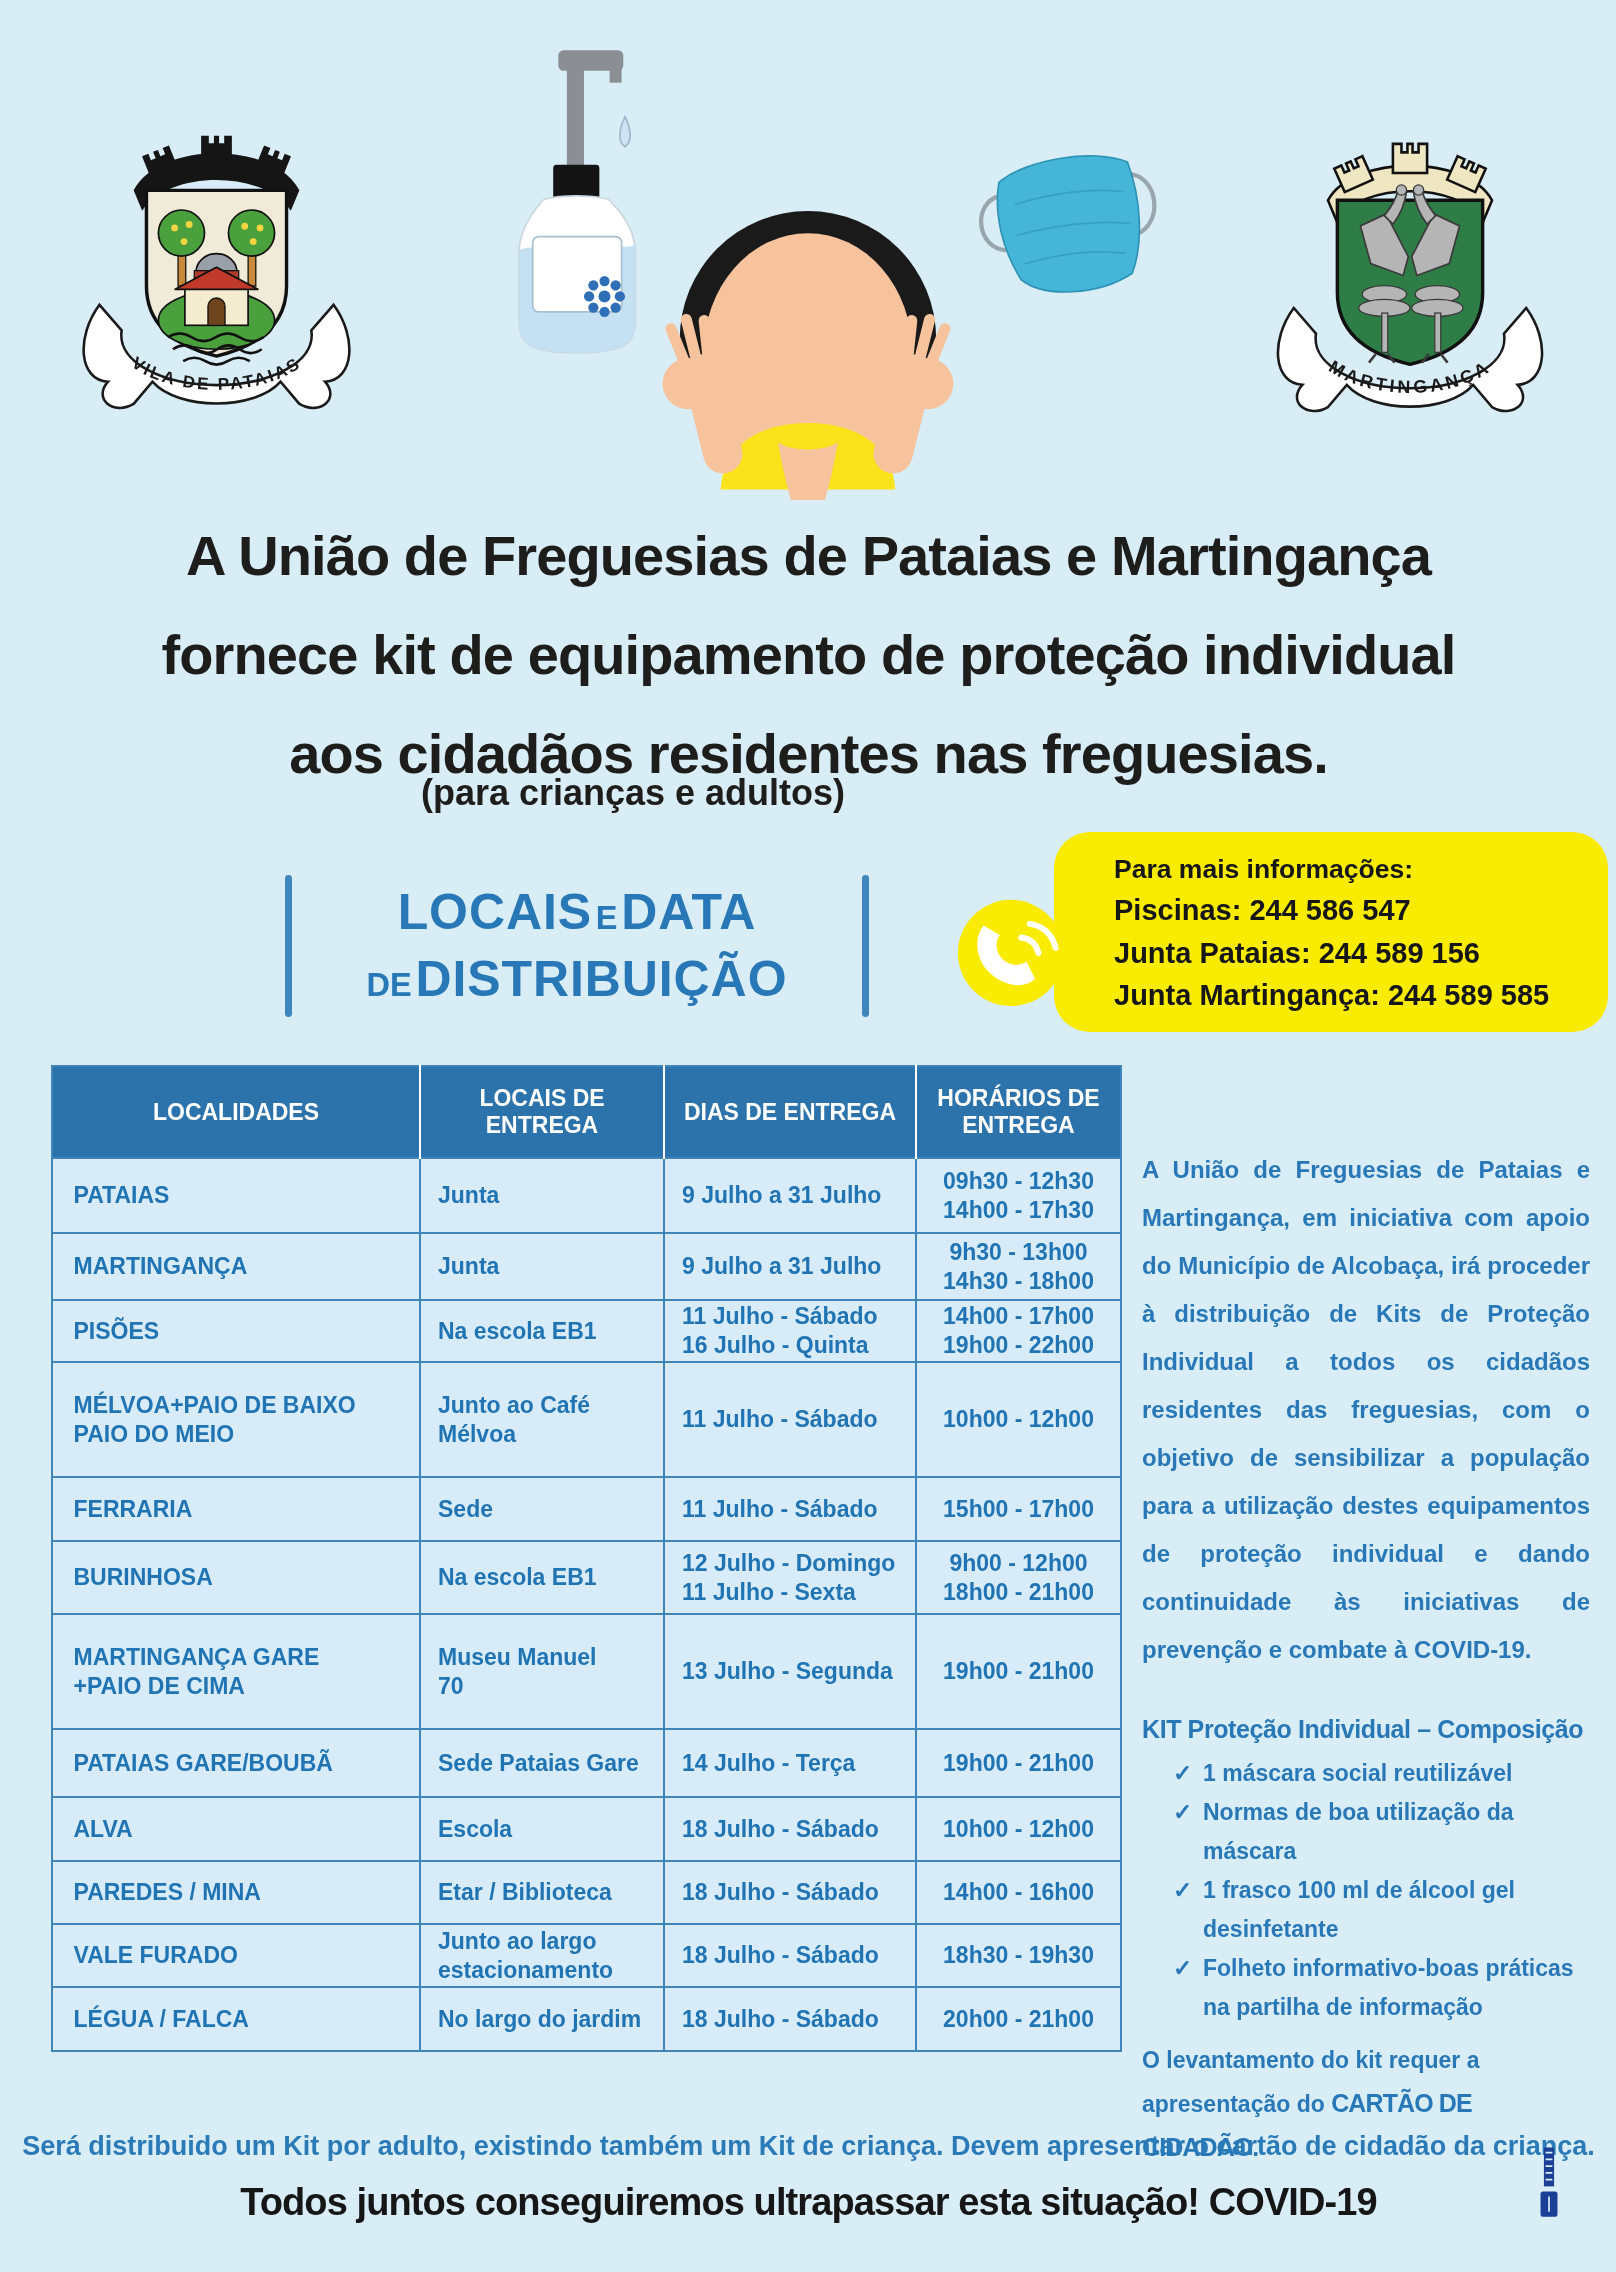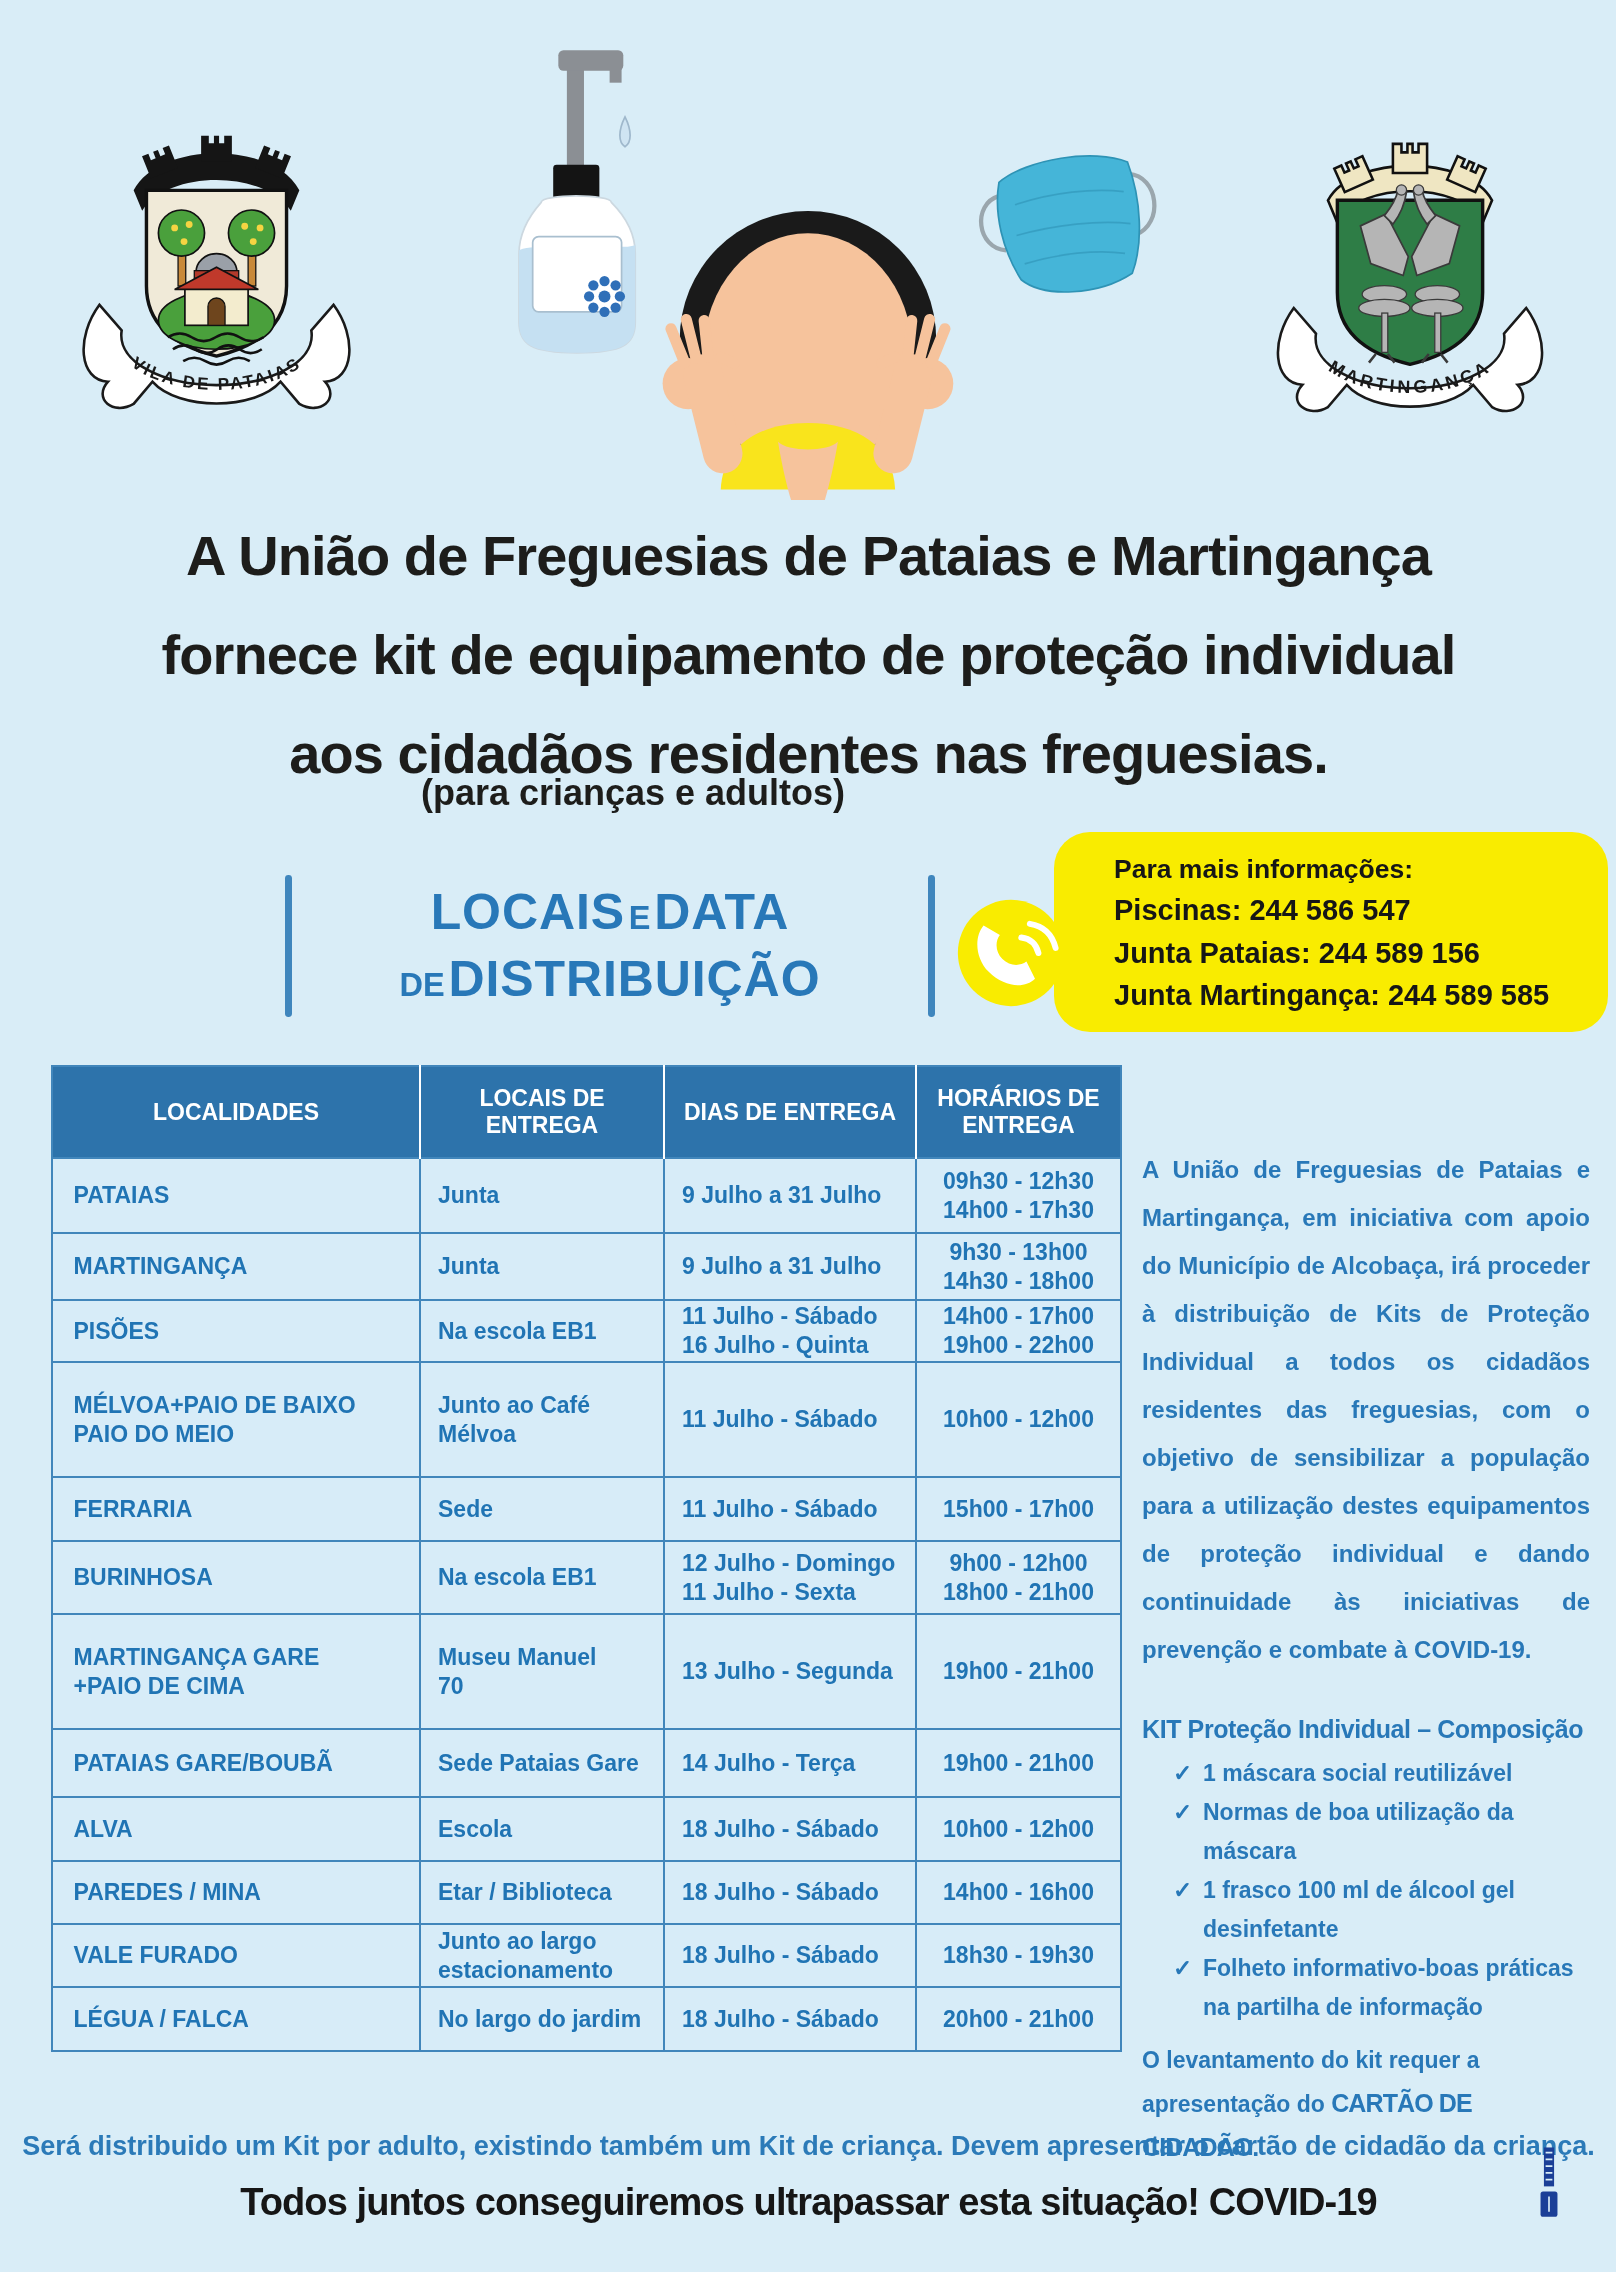--- a/index.html
+++ b/index.html
@@ -9,21 +9,21 @@
   .crest-left{left:67px;top:81px;}
   .crest-right{left:1256px;top:96px;}
   .illustration{position:absolute;left:466px;top:21.4px;}
   svg text{font-family:"Liberation Sans",sans-serif;font-weight:bold;}
 
   .title{position:absolute;left:0;right:0;top:506px;text-align:center;
          font-weight:bold;font-size:56px;line-height:99px;color:#1d1d1b;letter-spacing:-0.9px;}
   .subtitle{position:absolute;left:0;top:772px;width:1266px;text-align:center;
             font-size:36px;font-weight:bold;color:#1d1d1b;}
 
-  .dist-heading{position:absolute;left:285px;top:872px;width:650px;height:147px;
+  .dist-heading{position:absolute;left:285px;top:872px;width:584px;height:147px;
                 display:flex;align-items:center;}
   .dist-bar{width:6.8px;height:142px;background:#3f86bd;border-radius:3.4px;flex:none;}
   .dist-text{flex:1;text-align:center;color:#2878b8;font-weight:bold;}
   .dist-text .row1{margin-bottom:8.6px;}
   .dist-big{font-size:50px;letter-spacing:0.9px;}
   .dist-small{font-size:32.5px;}
 
   .info-box{position:absolute;left:1054px;top:832px;width:554px;height:200px;box-sizing:border-box;
             background:#f9ec00;border-radius:36px;padding:22px 20.5px 0 60px;}
   .info-title{font-size:26.5px;font-weight:bold;color:#161616;}

